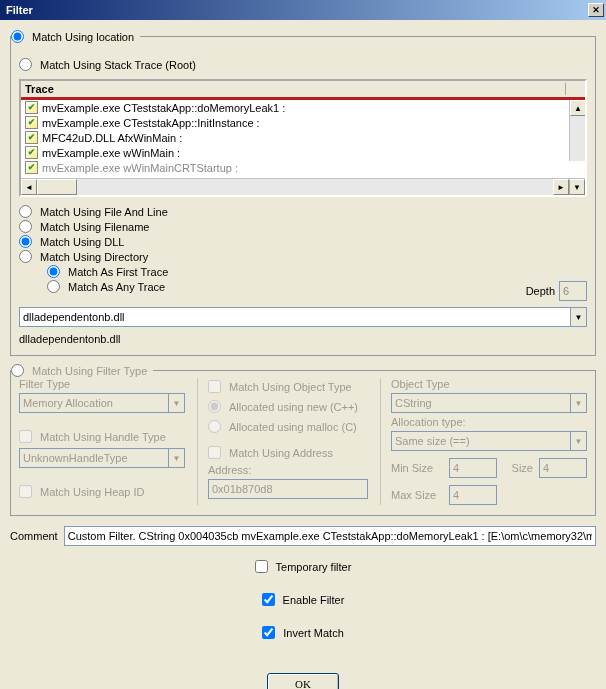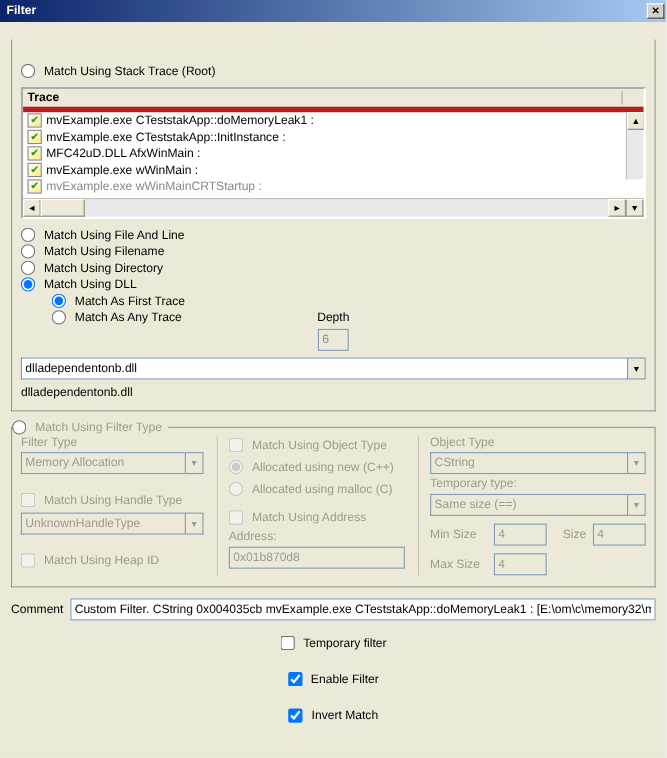--- a/index.html
+++ b/index.html
@@ -8,35 +8,35 @@
 .titlebar .title { flex: 1; padding-left: 4px; font-size: 11px; }
 .titlebar .closebtn { width: 16px; height: 14px; background: #d4d0c8; border: 1px solid #fff; border-right-color:#404040; border-bottom-color:#404040; color:#000; font-family: Arial; font-size: 9px; line-height: 12px; text-align: center; cursor: pointer; }
 .dlg { background: #ece9d8; padding: 8px 10px 10px 10px; height: calc(100% - 20px); display: flex; flex-direction: column; }
 .radio-row, .chk-row { display: flex; align-items: center; gap: 4px; margin: 2px 0; }
 input[type=radio], input[type=checkbox] { margin: 0 4px 0 0; width: 13px; height: 13px; }
 fieldset.loc { border: 1px solid #919b9c; border-top: none; position: relative; margin-top: 8px; padding: 20px 8px 8px 8px; }
 fieldset.loc .legend { position: absolute; top: -8px; left: 0; right: 0; display: flex; align-items: center; }
 fieldset.loc .legend::after { content:""; flex:1; border-top:1px solid #919b9c; margin-left:6px; height:0; }
 .row-radios { display: flex; gap: 18px; margin-bottom: 6px; }
 .trace-box { border: 2px inset #fff; background: #fff; padding: 0; margin-top: 4px; position: relative; }
-.trace-header { background: #ece9d8; border-bottom: 5px solid #b91c1c; padding: 2px 4px; font-weight: bold; display:flex; }
+.trace-header { background: #ece9d8; border-bottom: 3px solid #b91c1c; padding: 2px 4px; font-weight: bold; display:flex; }
 .trace-header span { flex:1; }
 .trace-hdr-right { width:16px; background:#ece9d8; border-left:1px solid #aca899; }
 .trace-list { height: 78px; overflow: hidden; position: relative; }
 .trace-item { display: flex; align-items: center; gap: 4px; padding: 0 4px; height: 15px; white-space: nowrap; }
 .trace-item .cb { width:13px; height:13px; border:1px solid #888; background: linear-gradient(135deg,#fff,#ffe97f); display:flex; align-items:center; justify-content:center; font-size:9px; color:#2a9b2a; font-weight:bold; line-height:1; }
 .trace-item.last { color:#888; }
 .sb-v { position:absolute; right:0; top:0; bottom:17px; width:16px; background:#e8e8e8; border-left:1px solid #c0c0c0; }
 .sb-h { height:17px; background:#e8e8e8; border-top:1px solid #c0c0c0; display:flex; }
 .sb-btn { width:16px; height:16px; background:#ece9d8; border:1px solid #fff; border-right-color:#888; border-bottom-color:#888; display:flex; align-items:center; justify-content:center; font-size:8px; color:#000; }
 .sb-thumb-h { flex:1; margin:0 0; }
 .sb-thumb-h-inner { width:40px; height:100%; background:#ece9d8; border:1px solid #fff; border-right-color:#888; border-bottom-color:#888; }
 .match-block { margin-top:8px; }
 .sub-block { margin-left: 28px; margin-top:2px; }
-.depth-row { display:flex; justify-content:flex-end; align-items:center; gap:4px; margin-top:-14px;flex-direction:column; }
+.depth-row { display:flex; justify-content:flex-end; align-items:center; gap:4px; margin-top:-14px; }
 .txtfield { font-family: Tahoma, Arial, sans-serif; font-size:11px; background:#fff; border:1px solid #7f9db9; padding:2px 3px; height:20px; }
 .txtfield.ro { background:#ece9d8; color:#888; }
 .combo { display:flex; }
 .combo input { flex:1; border-right:none; }
 .combo .dd { width:17px; height:20px; background:#ece9d8; border:1px solid #7f9db9; display:flex; align-items:center; justify-content:center; font-size:8px; cursor:pointer; }
 .plain-label { margin:6px 0 2px 0; }
 fieldset.ft { border:1px solid #919b9c; border-top:none; position:relative; margin-top:14px; padding:4px 8px 10px 8px; }
 fieldset.ft .legend { position:absolute; top:-8px; left:0; right:0; display:flex; align-items:center; }
 fieldset.ft .legend::after { content:""; flex:1; border-top:1px solid #919b9c; margin-left:6px; height:0; }
 .disabled, .disabled * { color:#9e9a91 !important; }
@@ -58,20 +58,26 @@
 <body>
 
 <div class="titlebar">
   <span class="title">Filter</span>
   <div class="closebtn">✕</div>
 </div>
 
 <div class="dlg">
 
   <fieldset class="loc">
+    <div class="legend">
+      <label class="radio-row">
+        <input type="radio" name="top" checked="" style="">
+          <span>Match Using location</span>
+      </label>
+    </div>
 
     <div class="row-radios">
       <label class="radio-row">
         <input type="radio" name="stk" style="">
           <span>Match Using Stack Trace (Root)</span>
       </label>
     </div>
 
     <div class="trace-box">
       <div class="trace-header">
@@ -116,26 +122,26 @@
     <div class="match-block">
       <label class="radio-row">
           <input type="radio" name="mu" style="">
           <span>Match Using File And Line</span>
         </label>
       <label class="radio-row">
           <input type="radio" name="mu" style="">
           <span>Match Using Filename</span>
         </label>
       <label class="radio-row">
+          <input type="radio" name="mu" checked="" style="">
+          <span>Match Using DLL</span>
+        </label>
+      <label class="radio-row">
           <input type="radio" name="mu" style="">
           <span>Match Using Directory</span>
-        </label>
-      <label class="radio-row">
-          <input type="radio" name="mu" checked="" style="">
-          <span>Match Using DLL</span>
         </label>
       <div class="sub-block">
         <label class="radio-row">
             <input type="radio" name="tr" checked="" style="">
             <span>Match As First Trace</span>
           </label>
         <label class="radio-row">
             <input type="radio" name="tr" style="">
             <span>Match As Any Trace</span>
           </label>
@@ -202,21 +208,21 @@
         <span class="lbl">Address:</span>
         <input class="txtfield ro" readonly="" value="0x01b870d8" style="">
       </div>
 
       <div class="col hr-col" style="padding-left:10px">
         <span class="lbl">Object Type</span>
         <div class="combo">
             <input class="txtfield ro" readonly="" value="CString" style="">
             <div class="dd">▼</div>
           </div>
-        <span class="lbl">Temporary type:</span>
+        <span class="lbl">Allocation type:</span>
         <div class="combo">
             <input class="txtfield ro" readonly="" value="Same size (==)" style="">
             <div class="dd">▼</div>
           </div>
         <div class="minmax">
           <span class="lbl">Min Size</span>
           <input class="txtfield ro" readonly="" value="4" style="">
           <span class="lbl" style="width:30px;text-align:right">Size</span>
           <input class="txtfield ro" readonly="" value="4" style="">
         </div>

